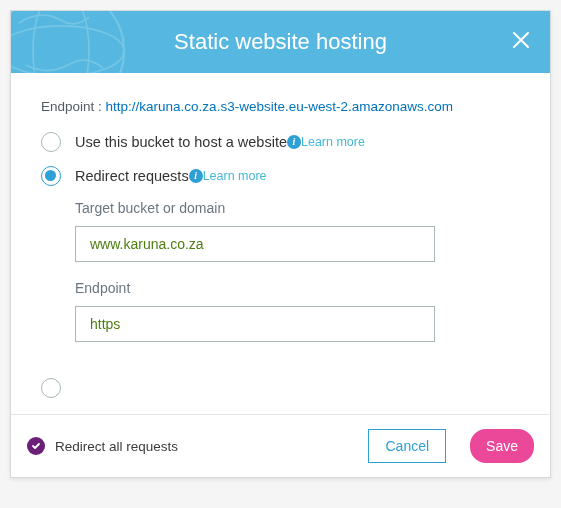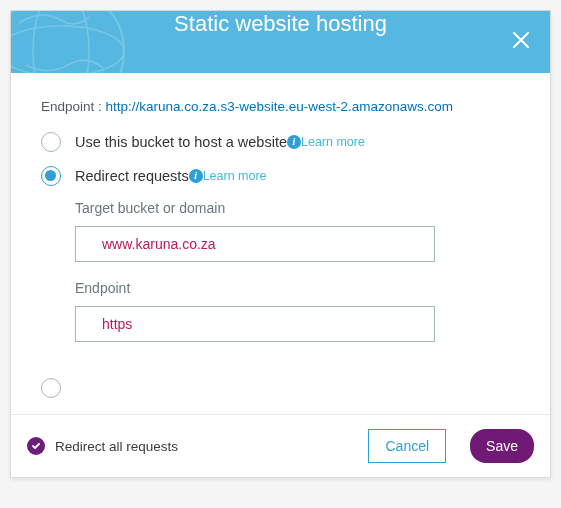--- a/index.html
+++ b/index.html
@@ -14,21 +14,21 @@
     border: 1px solid #d5dbdb;
     box-shadow: 0 2px 4px rgba(0,0,0,0.08);
     position: relative;
   }
   .header {
     background: #56b8e0;
     color: #fff;
     height: 62px;
     position: relative;
     display: flex;
-    align-items: flex-start;
+    align-items: center;
     justify-content: center;
     overflow: hidden;
   }
   .globe-bg {
     position: absolute;
     left: -20px;
     top: -30px;
     width: 140px;
     height: 140px;
     opacity: 0.18;
@@ -114,23 +114,23 @@
   }
   .field-label {
     font-size: 14px;
     color: #6b7680;
     margin-bottom: 10px;
   }
   .text-input {
     width: 360px;
     height: 36px;
     border: 1px solid #aab7b8;
-    padding: 0 26px;
-    font-size: 14px;
-    color: #be185d;
+    padding: 0 14px;
+    font-size: 14px;
+    color: #4d7c0f;
     margin-bottom: 18px;
     outline: none;
   }
   .footer {
     border-top: 1px solid #e5e9ea;
     padding: 14px 16px;
     display: flex;
     align-items: center;
   }
   .status-icon {
@@ -158,21 +158,21 @@
     font-size: 14px;
     cursor: pointer;
     border: none;
   }
   .btn-cancel {
     background: #fff;
     border: 1px solid #2ea0d6;
     color: #2ea0d6;
   }
   .btn-save {
-    background: #701a75;
+    background: #ec4899;
     color: #fff;
     font-weight: 500;
     border-radius: 16px;
   }
 </style>
 </head>
 <body>
 
 <div class="modal">
 

